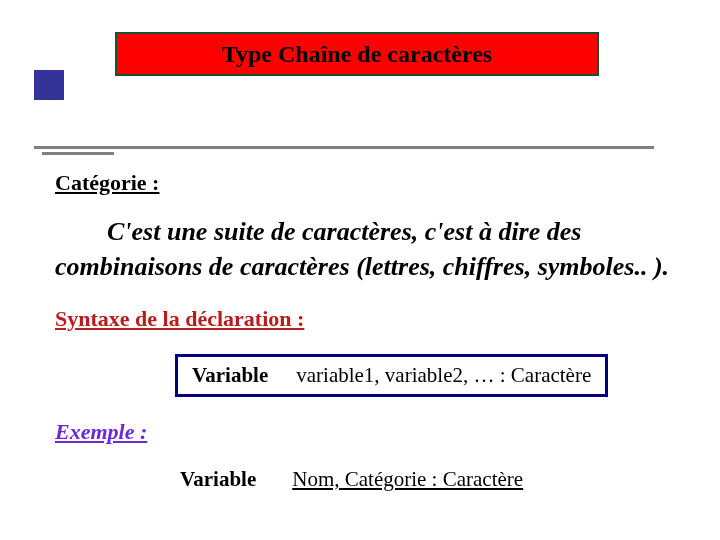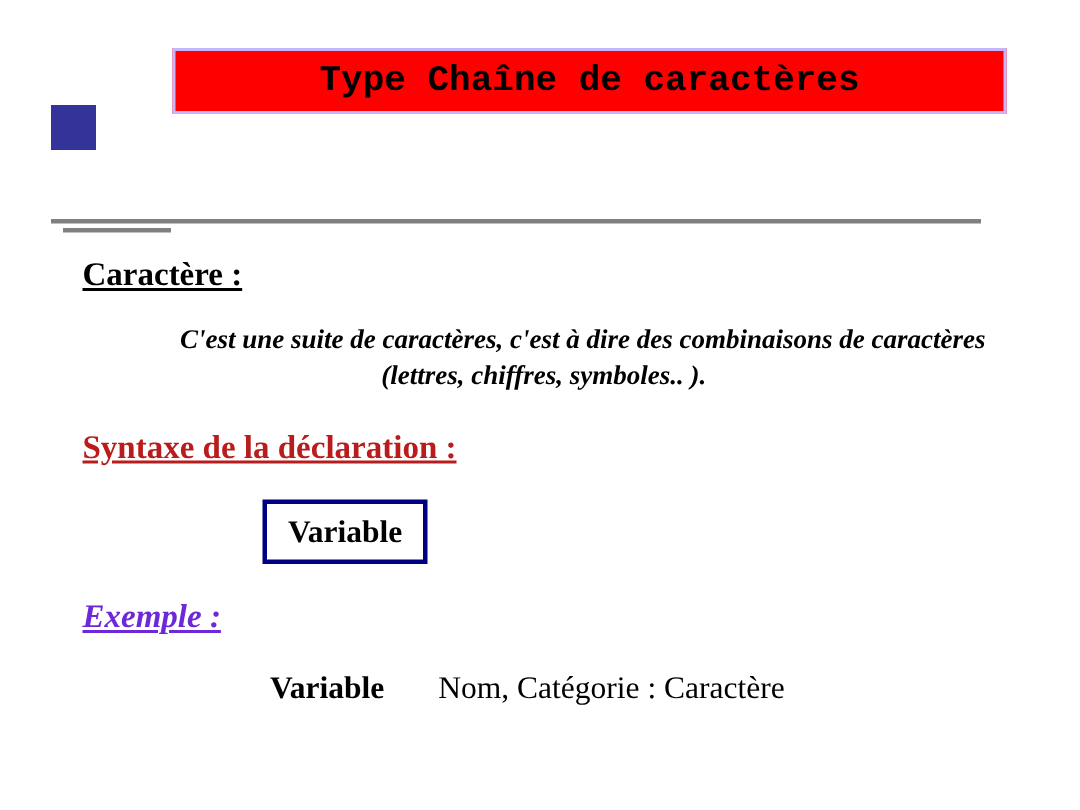--- a/index.html
+++ b/index.html
@@ -33,29 +33,28 @@
     height: 3px;
     background: #808080;
     top: 152px;
     left: 42px;
     width: 72px;
   }
   .title-box {
     position: absolute;
     top: 32px;
     left: 115px;
-    width: 556px;
+    width: 484px;
     height: 44px;
     background: #ff0000;
-    border: 2px solid #c4b5fd;
+    border: 2px solid #14532d;
     display: flex;
     align-items: center;
     justify-content: center;
     z-index: 2;
-    font-family: Liberation Mono, monospace;
   }
   .title-text {
     color: #000000;
     font-size: 24px;
     font-weight: bold;
   }
   .content {
     position: absolute;
     top: 170px;
     left: 55px;
@@ -63,28 +62,27 @@
   }
   .def-head {
     color: #000000;
     font-size: 22px;
     font-weight: bold;
     text-decoration: underline;
     margin-bottom: 18px;
   }
   .def-body {
     color: #000000;
-    font-size: 18px;
+    font-size: 26px;
     font-style: italic;
     font-weight: bold;
     line-height: 1.35;
     margin-bottom: 22px;
     text-indent: 52px;
     padding-right: 10px;
-    text-align: center;
   }
   .syntax-head {
     color: #b91c1c;
     font-size: 22px;
     font-weight: bold;
     text-decoration: underline;
     margin-bottom: 22px;
   }
   .syntax-box {
     border: 3px solid #000080;
@@ -117,41 +115,43 @@
     font-size: 21px;
     display: flex;
     gap: 36px;
   }
   .example-kw {
     font-weight: bold;
     color: #000000;
   }
   .example-args {
     color: #000000;
+    text-decoration: underline;
   }
 </style>
 </head>
 <body>
 
 <div class="decor-square"></div>
 <div class="decor-line-1"></div>
 <div class="decor-line-2"></div>
 
 <div class="title-box">
   <span class="title-text">Type Chaîne de caractères</span>
 </div>
 
 <div class="content">
 
-  <div class="def-head">Caractère :</div>
+  <div class="def-head">Catégorie :</div>
   <div class="def-body">C'est une suite de caractères, c'est à dire des combinaisons de caractères (lettres, chiffres, symboles.. ).</div>
 
   <div class="syntax-head">Syntaxe de la déclaration :</div>
   <div class="syntax-box">
     <span class="syntax-kw">Variable</span>
+    <span class="syntax-args">variable1, variable2, … : Caractère</span>
   </div>
 
   <div class="example-head">Exemple :</div>
   <div class="example-row">
     <span class="example-kw">Variable</span>
     <span class="example-args">Nom, Catégorie  : Caractère</span>
   </div>
 
 </div>
 

